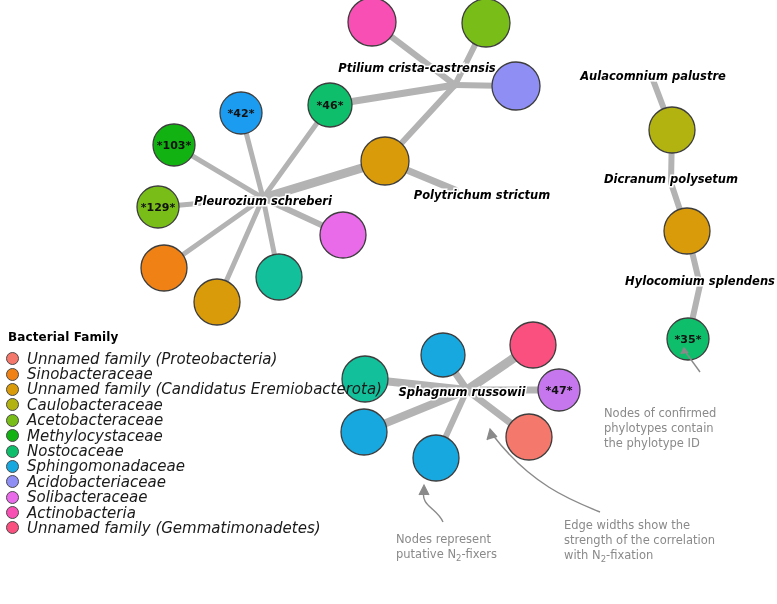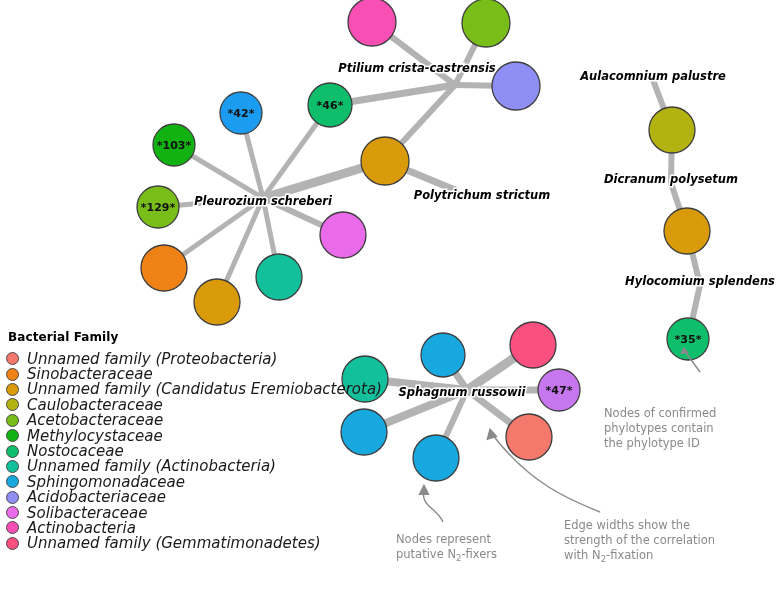--- a/index.html
+++ b/index.html
@@ -252,24 +252,20 @@
         </div>
         <div class="legend-row">
           <span class="legend-swatch" style="background: rgb(17, 178, 17);"></span>
           <span class="legend-label">Methylocystaceae</span>
         </div>
         <div class="legend-row">
           <span class="legend-swatch" style="background: rgb(15, 190, 107);"></span>
           <span class="legend-label">Nostocaceae</span>
         </div>
         <div class="legend-row">
-          <span class="legend-swatch" style="background: rgb(18, 192, 156);"></span>
-          <span class="legend-label">Unnamed family (Actinobacteria)</span>
-        </div>
-        <div class="legend-row">
           <span class="legend-swatch" style="background: rgb(24, 168, 224);"></span>
           <span class="legend-label">Sphingomonadaceae</span>
         </div>
         <div class="legend-row">
           <span class="legend-swatch" style="background: rgb(142, 142, 245);"></span>
           <span class="legend-label">Acidobacteriaceae</span>
         </div>
         <div class="legend-row">
           <span class="legend-swatch" style="background: rgb(234, 107, 234);"></span>
           <span class="legend-label">Solibacteraceae</span>

